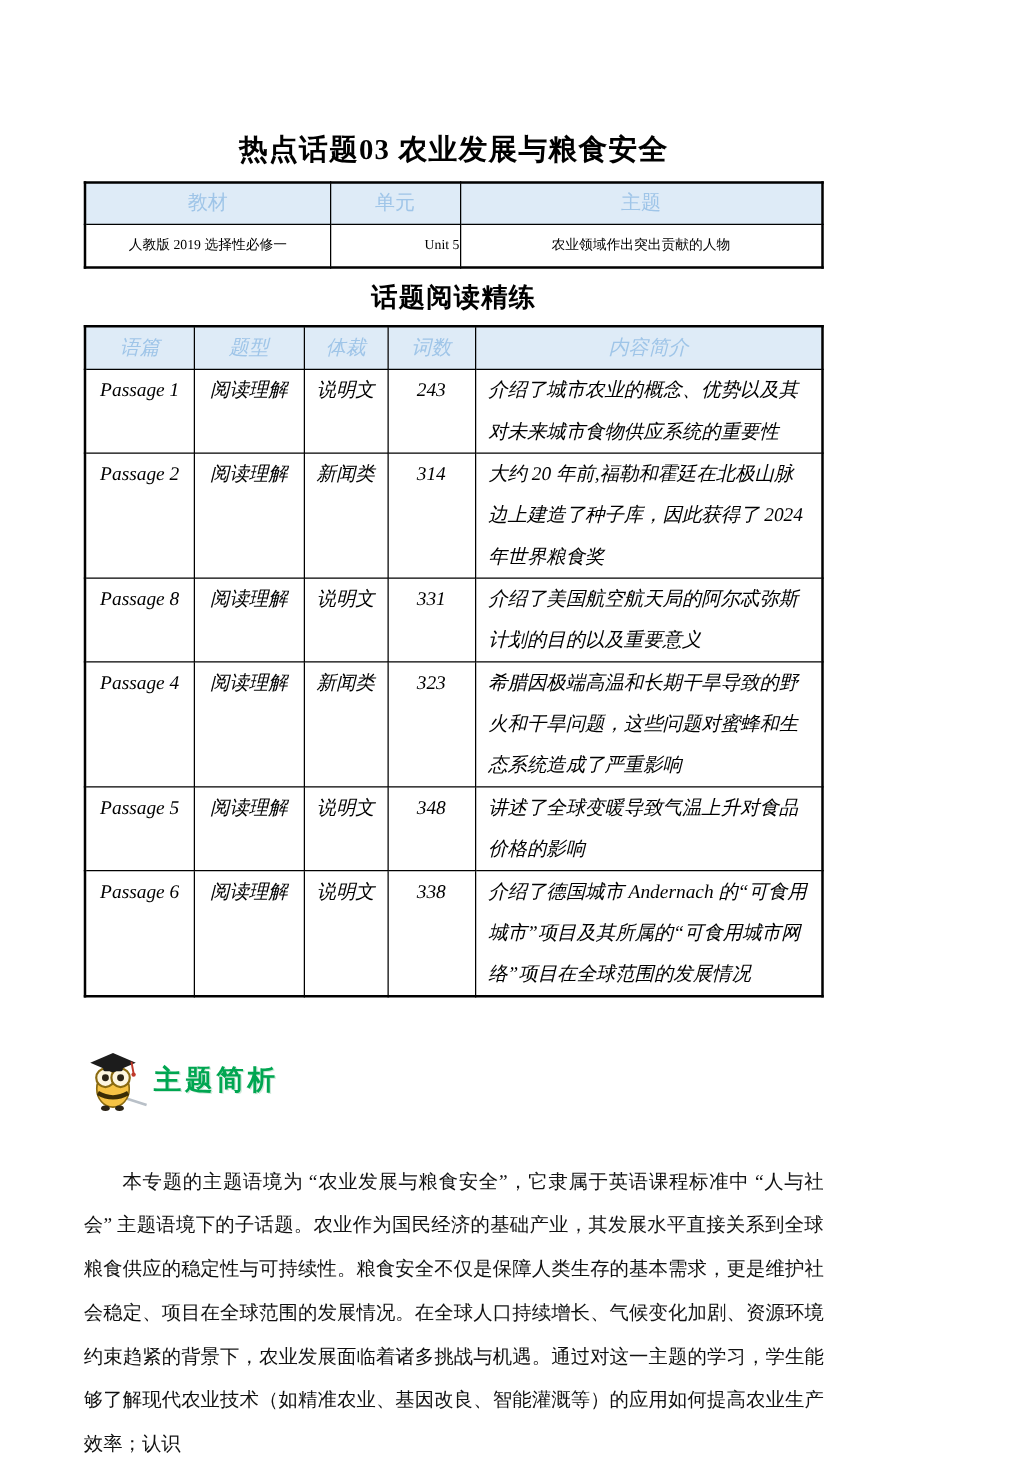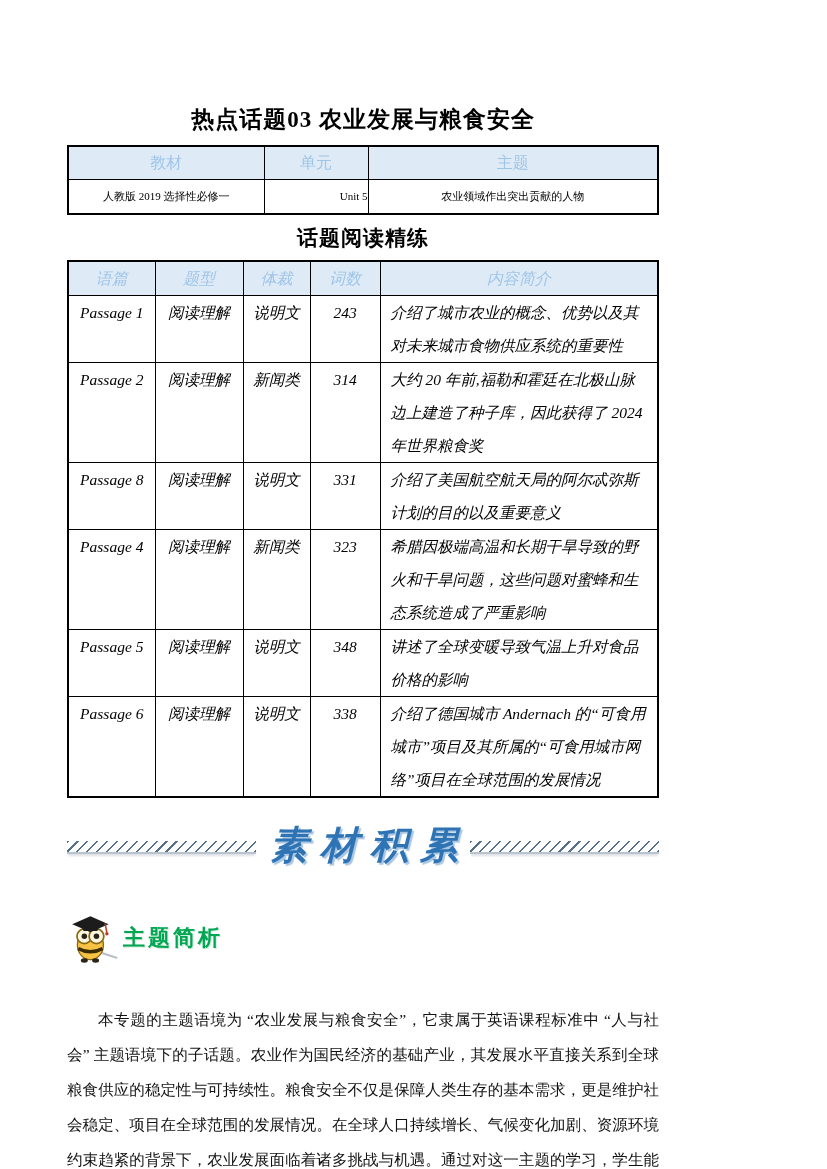--- a/index.html
+++ b/index.html
@@ -193,25 +193,20 @@
         <tr>
           <td>Passage 6</td>
           <td>阅读理解</td>
           <td>说明文</td>
           <td>338</td>
           <td>介绍了德国城市 Andernach 的“可食用城市”项目及其所属的“可食用城市网络”项目在全球范围的发展情况</td>
         </tr>
       </tbody>
   </table>
 
-  <div class="banner">
-    <div class="hatch"></div>
-    <div class="banner-title">素材积累</div>
-    <div class="hatch"></div>
-  </div>
 
   <div class="analysis-head">
     <svg class="mascot" viewBox="0 0 60 64" xmlns="http://www.w3.org/2000/svg">
 
       <line x1="30" y1="46" x2="58" y2="55" stroke="#b9c0c8" stroke-width="2.5"></line>
 
       <ellipse cx="27" cy="40" rx="15" ry="17" fill="#F6C344" stroke="#8a6a10" stroke-width="1.5"></ellipse>
       <path d="M13 44 Q27 52 41 44" fill="none" stroke="#3a2d05" stroke-width="4"></path>
 
       <circle cx="20" cy="30" r="8.5" fill="#fdf6e0" stroke="#8a6a10" stroke-width="2"></circle>

